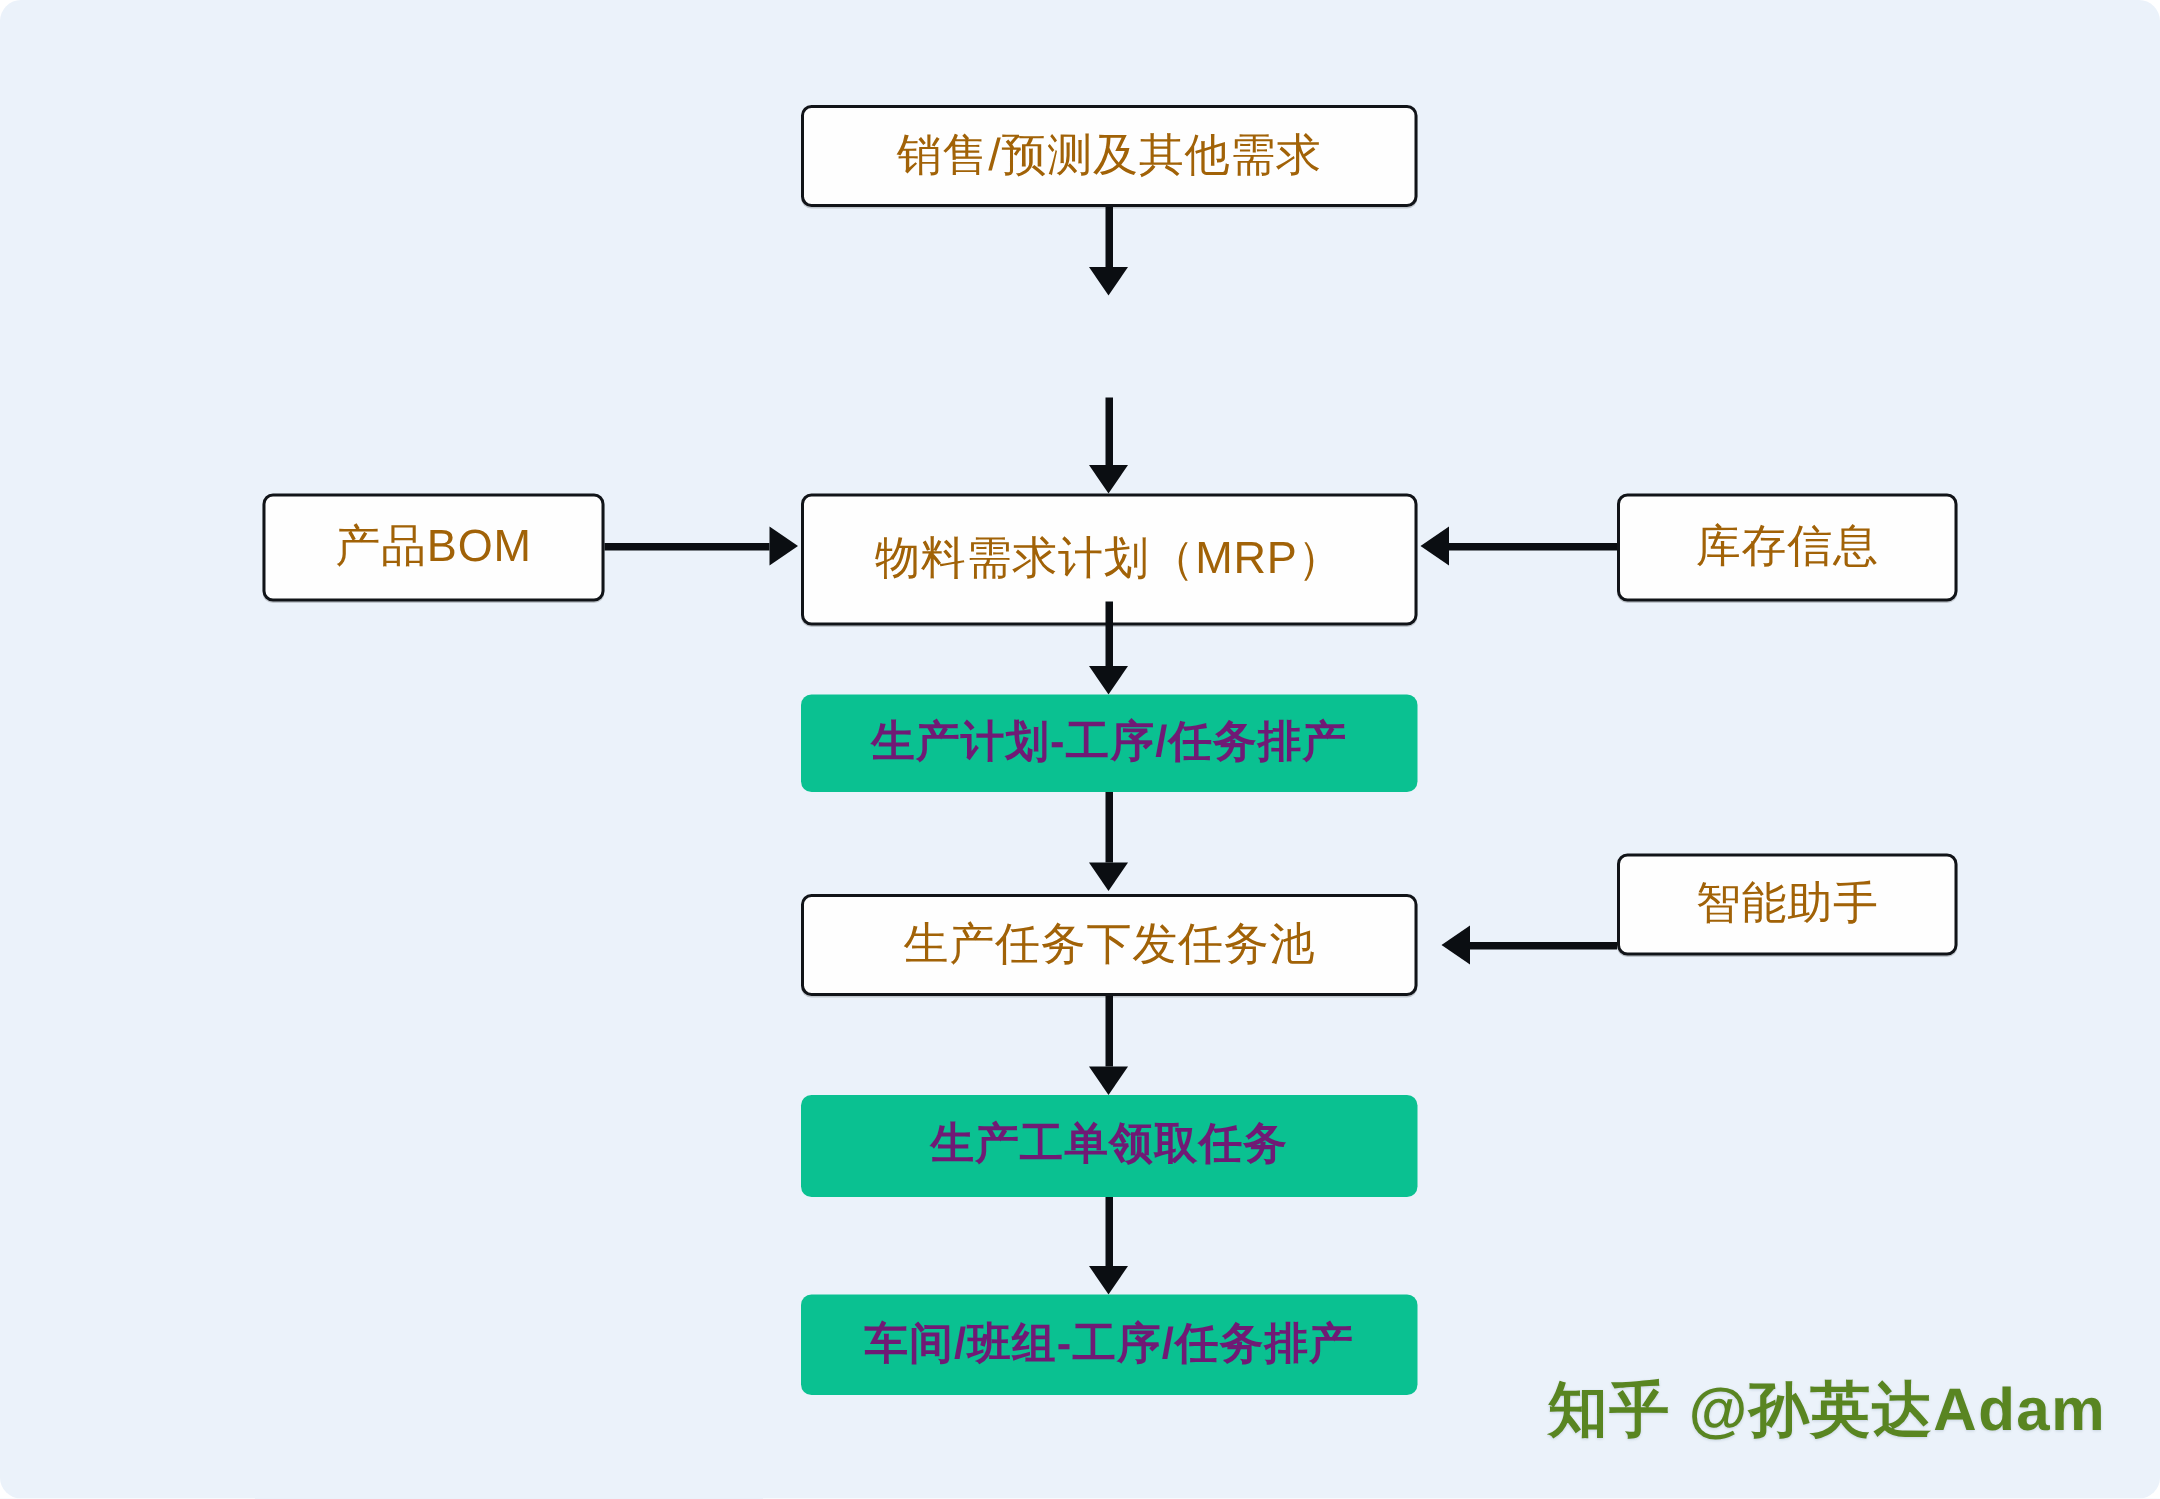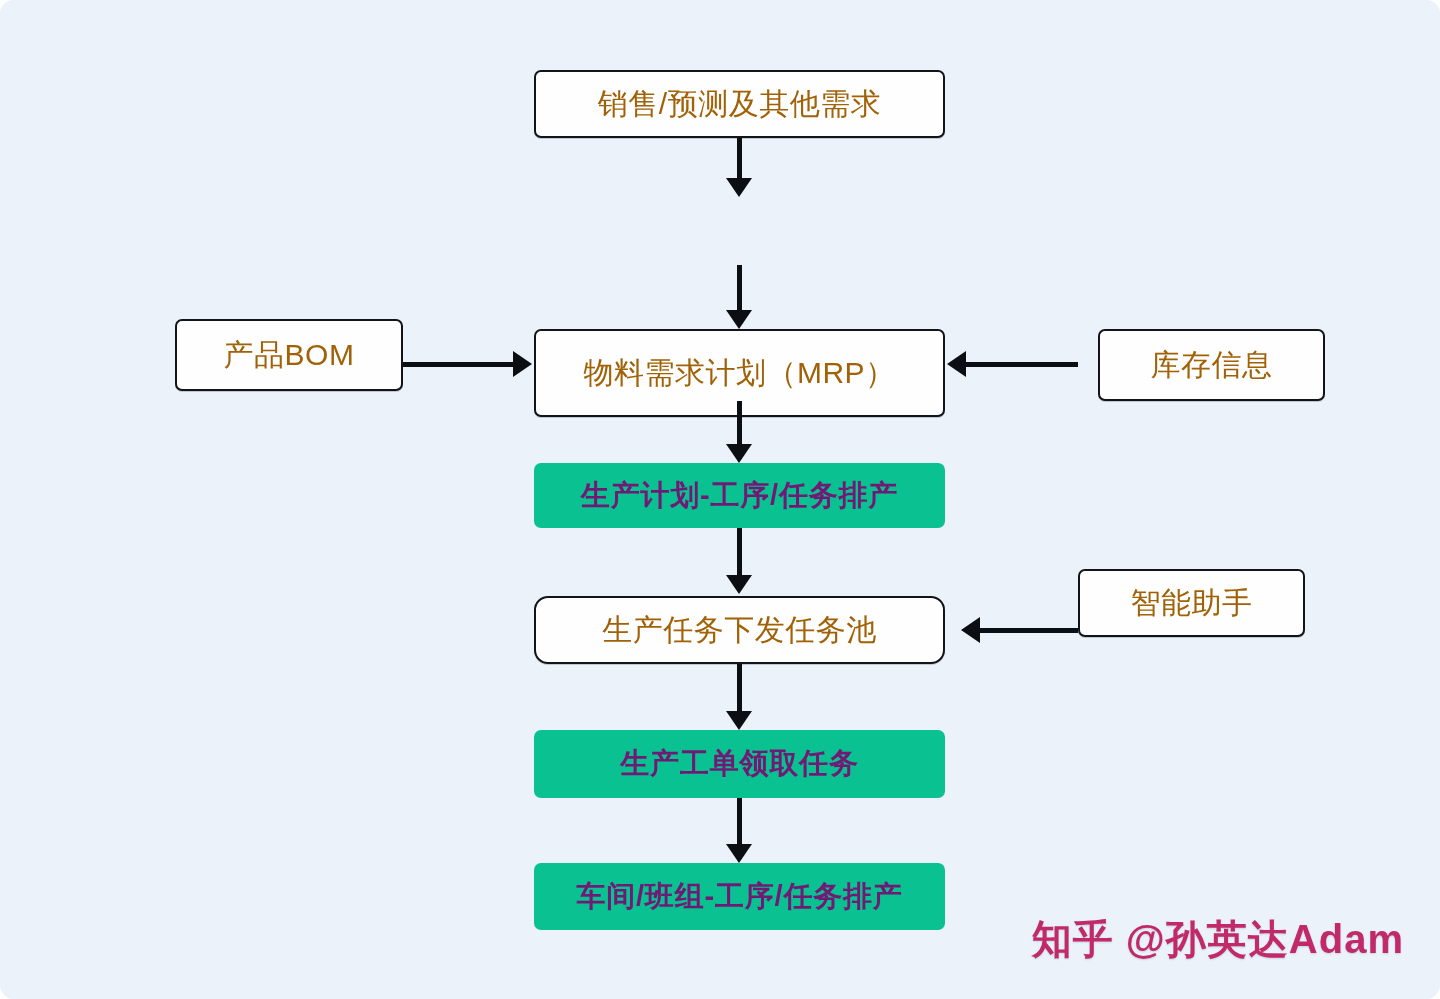--- a/index.html
+++ b/index.html
@@ -96,21 +96,21 @@
     border-right: 19px solid #0B0E12;
   }
 
   
   #watermark {
     position: absolute;
     right: 36px;
     bottom: 32px;
     font-size: 40px;
     font-weight: 700;
-    color: #be185d;
+    color: #4d7c0f;
     opacity: 0.92;
     letter-spacing: 1px;
     text-shadow: 0 1px 2px rgba(120,140,165,0.35);
     pointer-events: none;
     user-select: none;
   }
 </style>
 </head>
 <body>
 
@@ -118,41 +118,41 @@
 
   <div class="node plain" style="left:534px; top:70px; width:411px; height:68px;">销售/预测及其他需求</div>
 
   <div class="vline" style="left:737px; top:138px; height:42px;"></div>
   <div class="arrow-down" style="left:726px; top:178px;"></div>
 
 
   <div class="vline" style="left:737px; top:265px; height:45px;"></div>
   <div class="arrow-down" style="left:726px; top:310px;"></div>
 
-  <div class="node plain" style="left:175px; top:319px; width:228px; height:72px;">产品BOM</div>
+  <div class="node plain" style="left:175px; top:329px; width:228px; height:72px;">产品BOM</div>
 
   <div class="hline" style="left:403px; top:362px; width:110px;"></div>
   <div class="arrow-right" style="left:513px; top:351px;"></div>
 
   <div class="node plain" style="left:534px; top:329px; width:411px; height:88px;">物料需求计划（MRP）</div>
 
-  <div class="node plain" style="left:1078px; top:329px; width:227px; height:72px;margin-left:20px;">库存信息</div>
+  <div class="node plain" style="left:1078px; top:329px; width:227px; height:72px;">库存信息</div>
 
   <div class="hline" style="left:966px; top:362px; width:112px;"></div>
   <div class="arrow-left" style="left:947px; top:351px;"></div>
 
   <div class="vline" style="left:737px; top:401px; width:5px; height:43px;"></div>
   <div class="arrow-down" style="left:726px; top:444px;"></div>
 
   <div class="node green" style="left:534px; top:463px; width:411px; height:65px;">生产计划-工序/任务排产</div>
 
   <div class="vline" style="left:737px; top:528px; height:47px;"></div>
   <div class="arrow-down" style="left:726px; top:575px;"></div>
 
-  <div class="node plain" style="left:534px; top:596px; width:411px; height:68px;border-radius:14px;">生产任务下发任务池</div>
+  <div class="node plain" style="left:534px; top:596px; width:411px; height:68px;">生产任务下发任务池</div>
 
   <div class="node plain" style="left:1078px; top:569px; width:227px; height:68px;">智能助手</div>
 
   <div class="hline" style="left:980px; top:628px; width:98px;"></div>
   <div class="arrow-left" style="left:961px; top:617px;"></div>
 
   <div class="vline" style="left:737px; top:664px; height:47px;"></div>
   <div class="arrow-down" style="left:726px; top:711px;"></div>
 
   <div class="node green" style="left:534px; top:730px; width:411px; height:68px;">生产工单领取任务</div>

